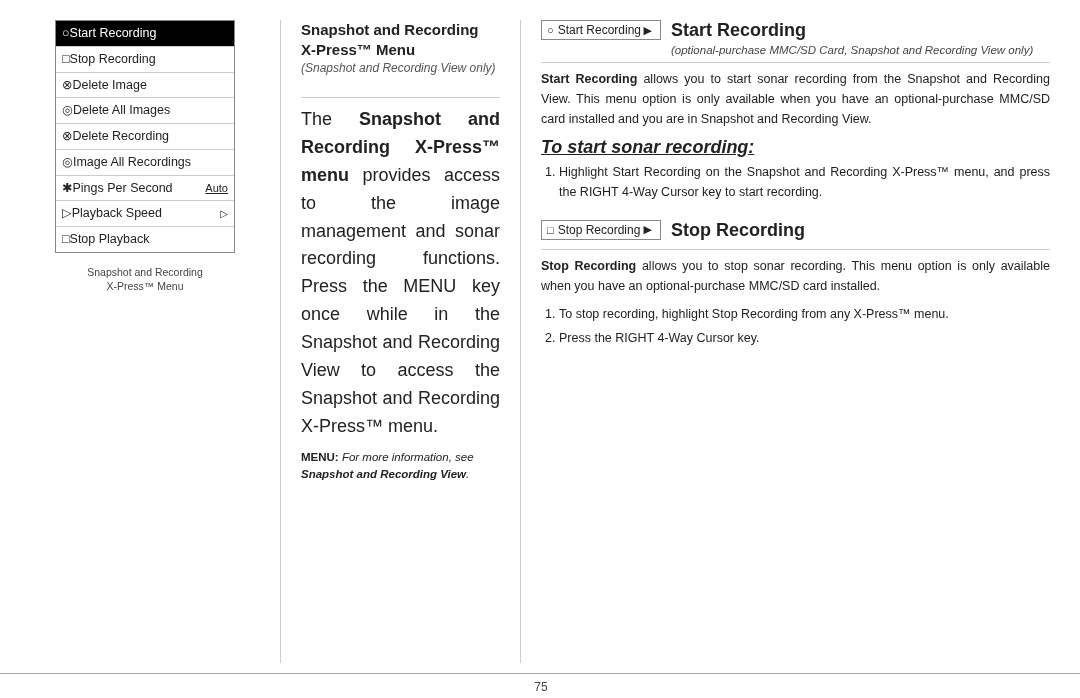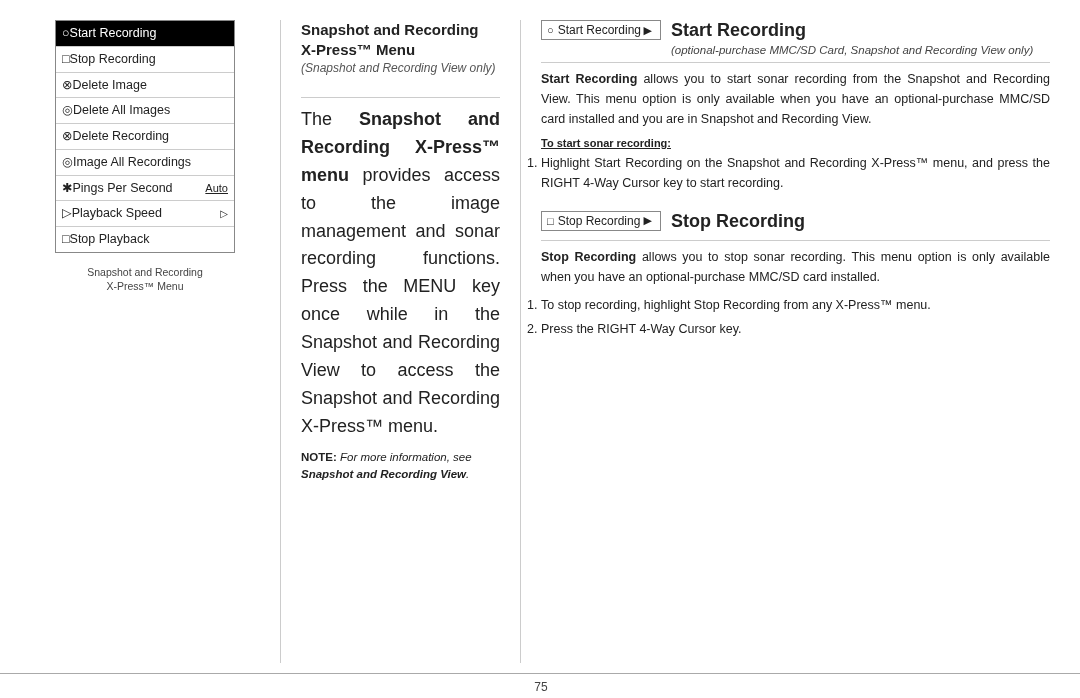--- a/index.html
+++ b/index.html
@@ -155,26 +155,28 @@
       color: #444;
     }
     .right-body {
       font-size: 12.5px;
       line-height: 1.6;
       text-align: justify;
       margin-bottom: 8px;
     }
     .right-body b { font-weight: bold; }
     .subsection-title {
-      font-size: 11px;
+      font-size: 18px;
       font-weight: bold;
       text-decoration: underline;
       margin-bottom: 4px;
+      font-style: italic;
     }
     .ordered-list {
+      margin-left: 18px;
       font-size: 12.5px;
       line-height: 1.6;
     }
     .ordered-list li {
       margin-bottom: 4px;
       text-align: justify;
     }
 
     
     .page-footer {
@@ -244,21 +246,21 @@
     <div class="middle-col">
       <div class="section-title">
         <span>Snapshot and Recording</span><br>
         <span>X-Press™ Menu</span>
       </div>
       <div class="section-subtitle">(Snapshot and Recording View only)</div>
       <div class="body-text">
         The <b>Snapshot and Recording X-Press™ menu</b> provides access to the image management and sonar recording functions. Press the MENU key once while in the Snapshot and Recording View to access the Snapshot and Recording X-Press™ menu.
       </div>
       <div class="note-text">
-        <b>NOTE:</b> For more information, see <b><i>Snapshot and Recording View</i></b>.
+        <b>MENU:</b> For more information, see <b><i>Snapshot and Recording View</i></b>.
       </div>
     </div>
 
     <div class="right-col">
 
       <div class="right-section">
         <div class="right-section-header">
           <div class="menu-indicator-box">
             <span class="icon">○</span>
             <span>Start Recording</span>

